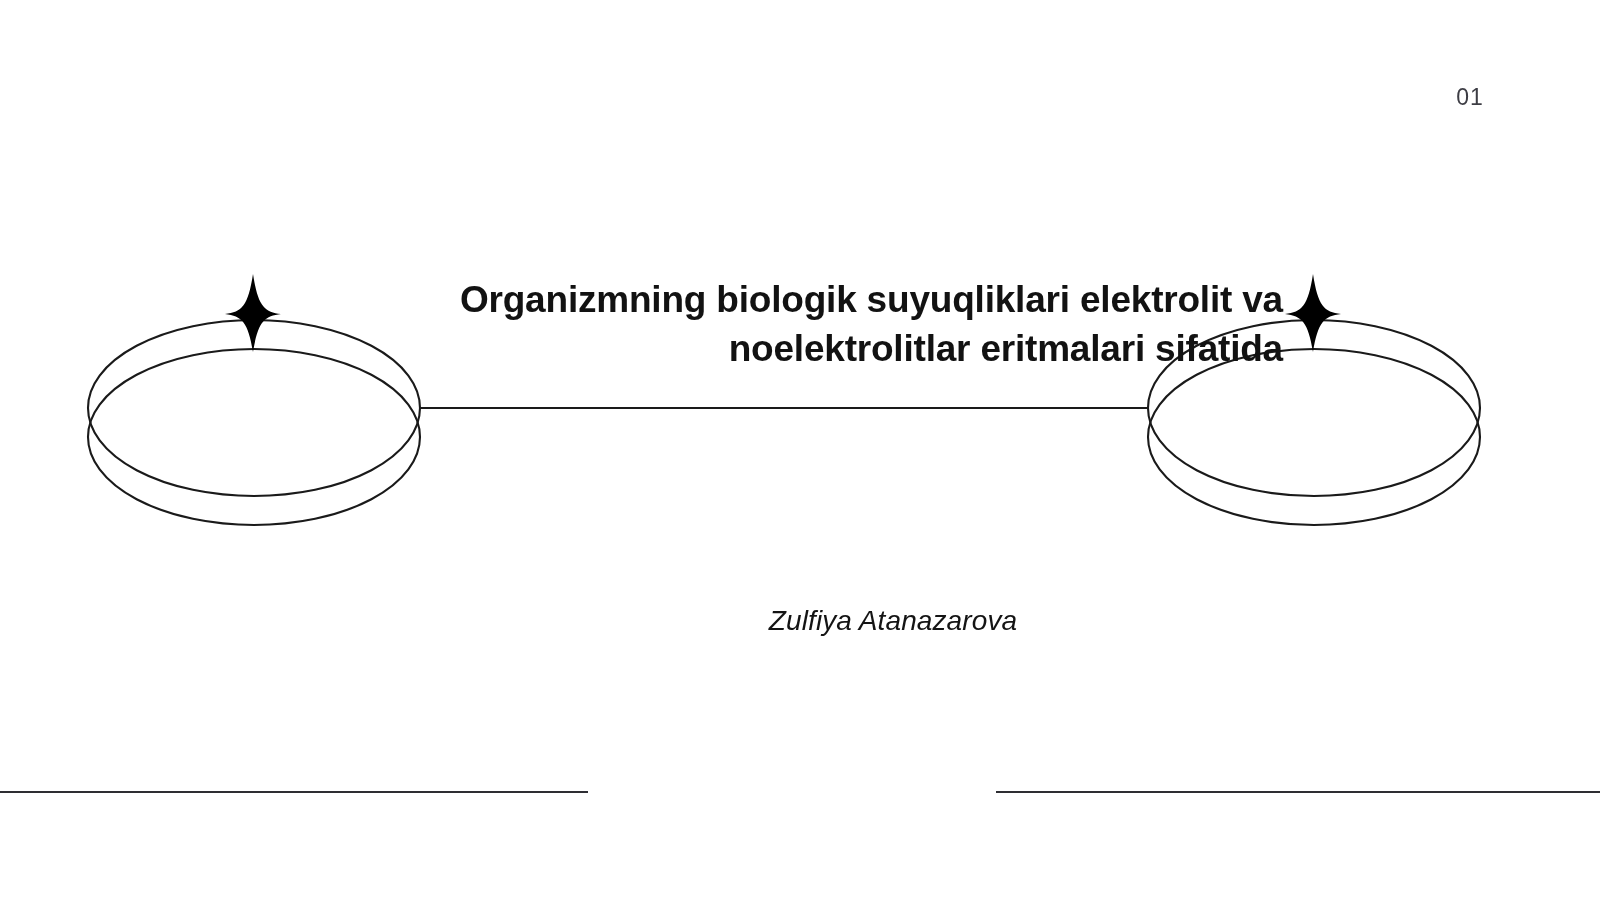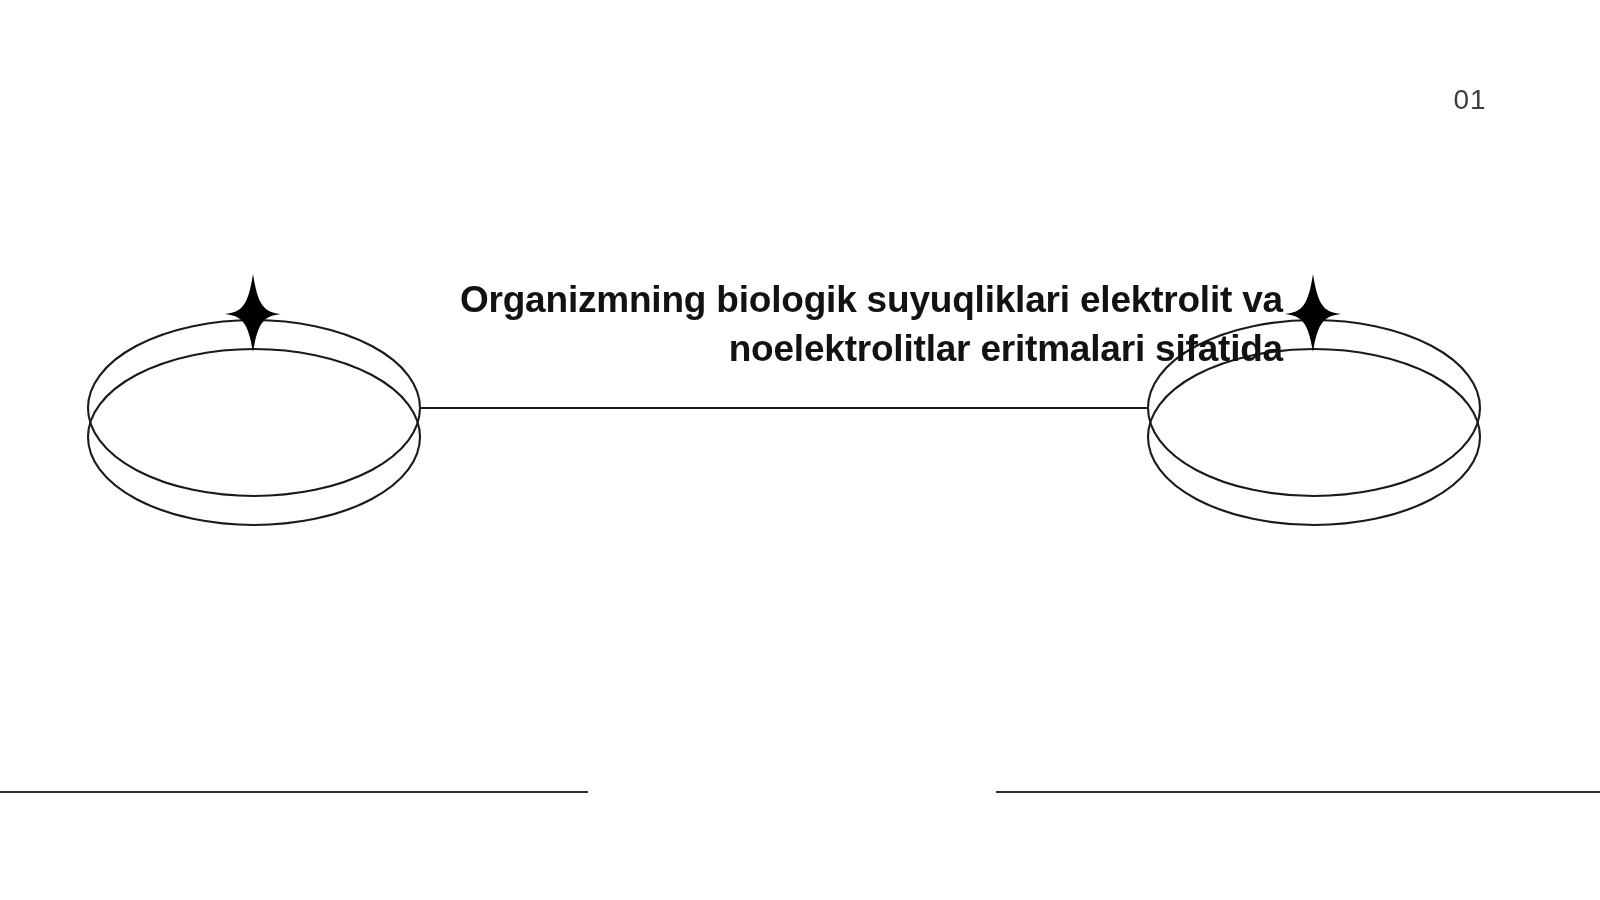--- a/index.html
+++ b/index.html
@@ -20,21 +20,21 @@
   }
 
   
   #page-number {
     position: absolute;
     left: 1440px;
     top: 84px;
     width: 60px;
     text-align: center;
     font-family: "Liberation Sans", sans-serif;
-    font-size: 28px;
+    font-size: 23px;
     font-weight: 400;
     letter-spacing: 1px;
     color: #3d3d44;
     user-select: none;
   }
 
   
   #artwork {
     position: absolute;
     left: 0;
@@ -132,17 +132,20 @@
              C 1324 316, 1318 322, 1313 352
              C 1308 322, 1302 316, 1285 314
              C 1302 312, 1308 306, 1313 274 Z" fill="#000000"></path>
   </svg>
 
   <div id="title-block">
     <span id="title-text">Organizmning biologik suyuqliklari elektrolit  va
 noelektrolitlar eritmalari sifatida</span>
   </div>
 
+  <div id="author-block">
+    <span id="author-text">Zulfiya Atanazarova</span>
+  </div>
 
   <div id="bottom-rule-left" class="bottom-rule"></div>
   <div id="bottom-rule-right" class="bottom-rule"></div>
 
 </div>
 
 </body></html>

